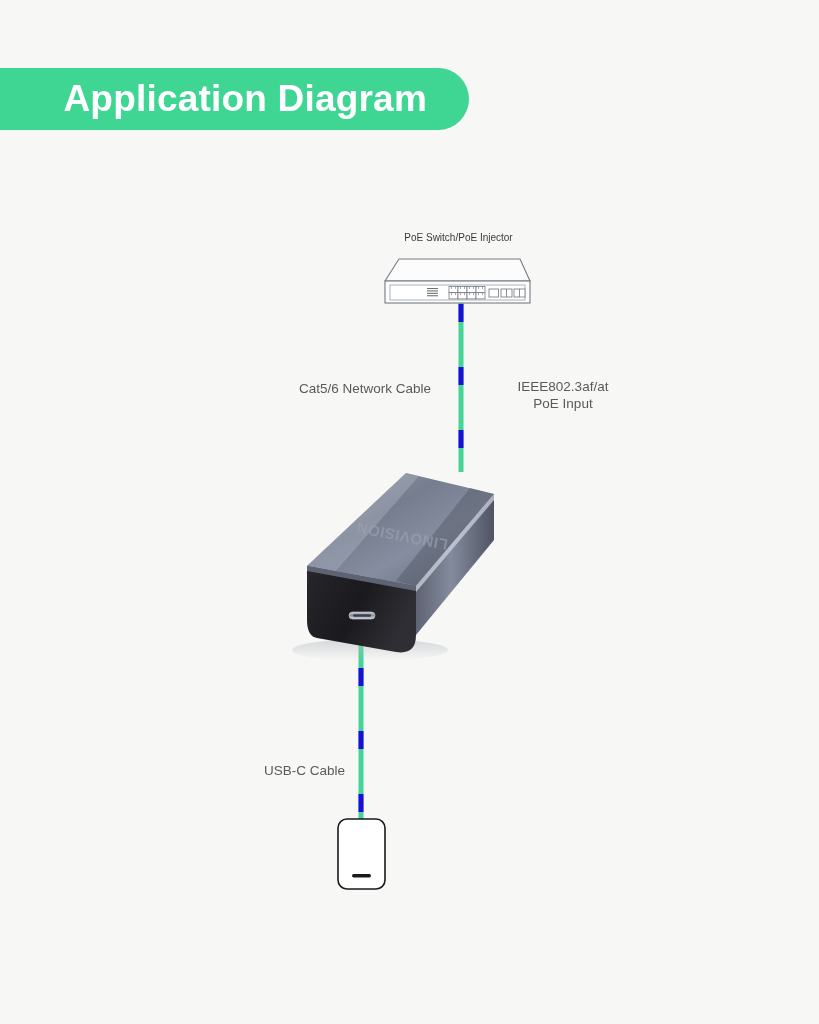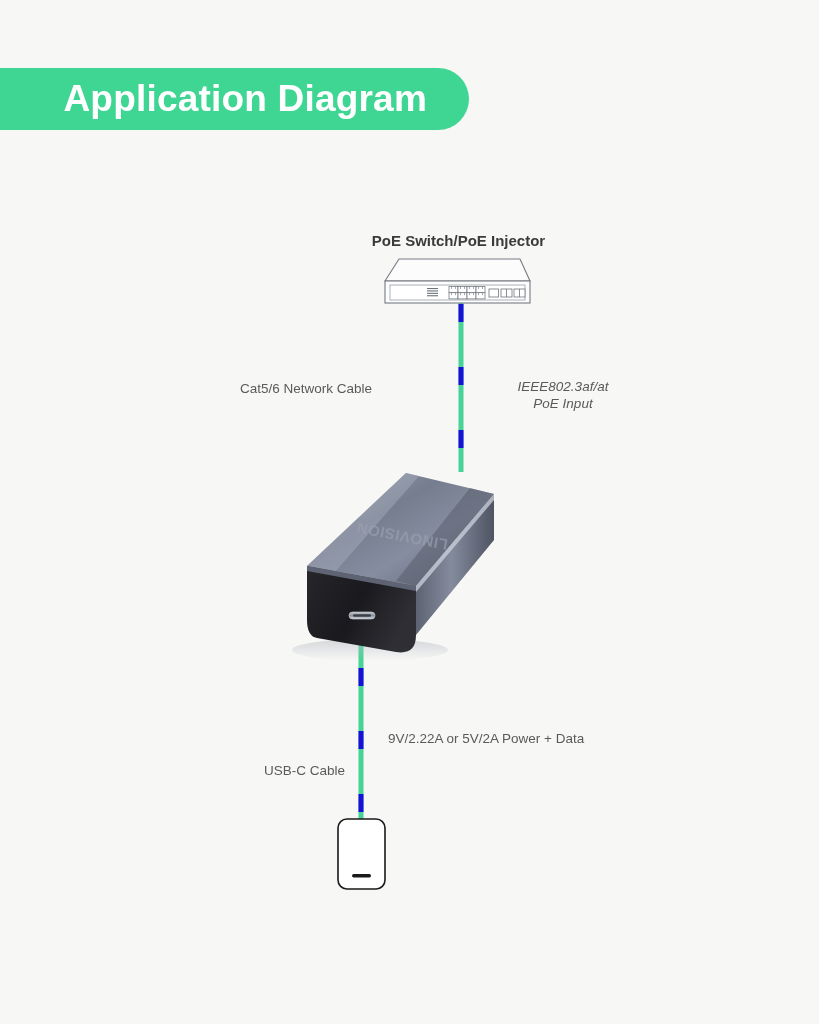--- a/index.html
+++ b/index.html
@@ -48,22 +48,22 @@
     height: 1024px;
   }
 
   
   .lbl {
     position: absolute;
     white-space: pre-line;
     line-height: 1.25;
   }
   .lbl-title {
-    font-size: 15px;
-    font-weight: bold;
+    font-size: 10px;
+    font-weight: normal;
     color: #3b3b3b;
     text-align: center;
   }
   .lbl-note {
     font-size: 13.5px;
     color: #5a5a5a;
     text-align: center;
   }
 
   #switch-label {
@@ -73,28 +73,27 @@
   }
   #phone-label {
     left: 252px;
     top: 895px;
     width: 220px;
   }
   #cat-cable-label {
     left: 240px;
     top: 381px;
     width: 250px;
-    text-align: left;
+    text-align: center;
   }
   #poe-input-label {
     left: 478px;
     top: 379px;
     width: 170px;
     text-align: center;
-    font-style: italic;
   }
   #usbc-cable-label {
     left: 175px;
     top: 731px;
     width: 170px;
     text-align: right;
     margin-top: 32px;
   }
   #power-data-label {
     left: 388px;
@@ -251,15 +250,14 @@
 
   <div class="lbl lbl-title" id="switch-label">PoE Switch/PoE Injector</div>
 
   <div class="lbl lbl-note" id="cat-cable-label">Cat5/6 Network Cable</div>
 
   <div class="lbl lbl-note" id="poe-input-label">IEEE802.3af/at
 PoE Input</div>
 
   <div class="lbl lbl-note" id="usbc-cable-label">USB-C Cable</div>
 
-  <div class="lbl lbl-note" id="power-data-label">9V/2.22A or 5V/2A Power + Data</div>
 
 </div>
 
 </body></html>

